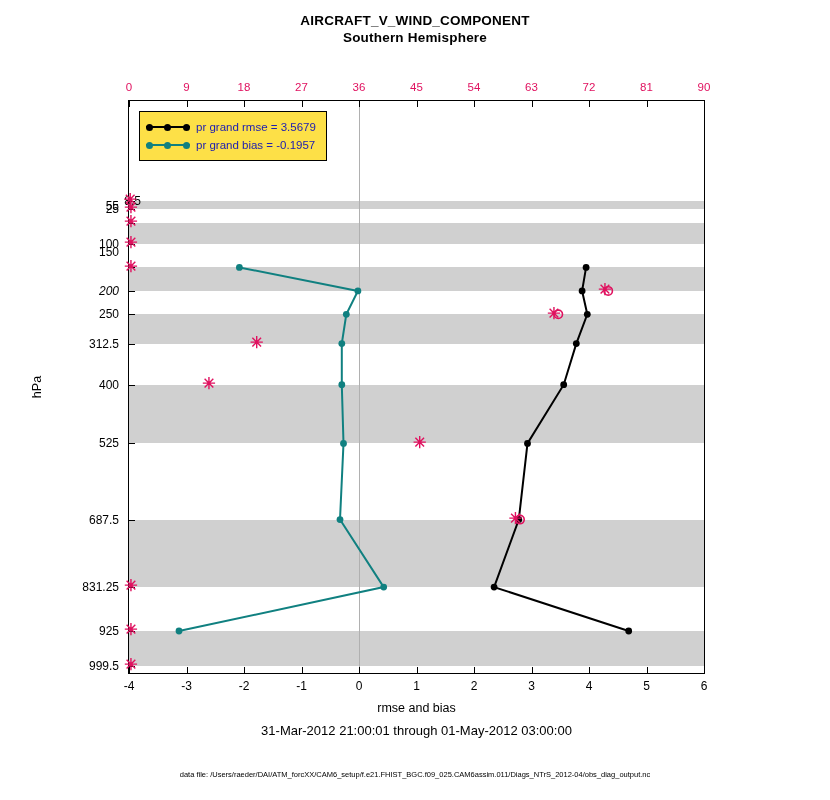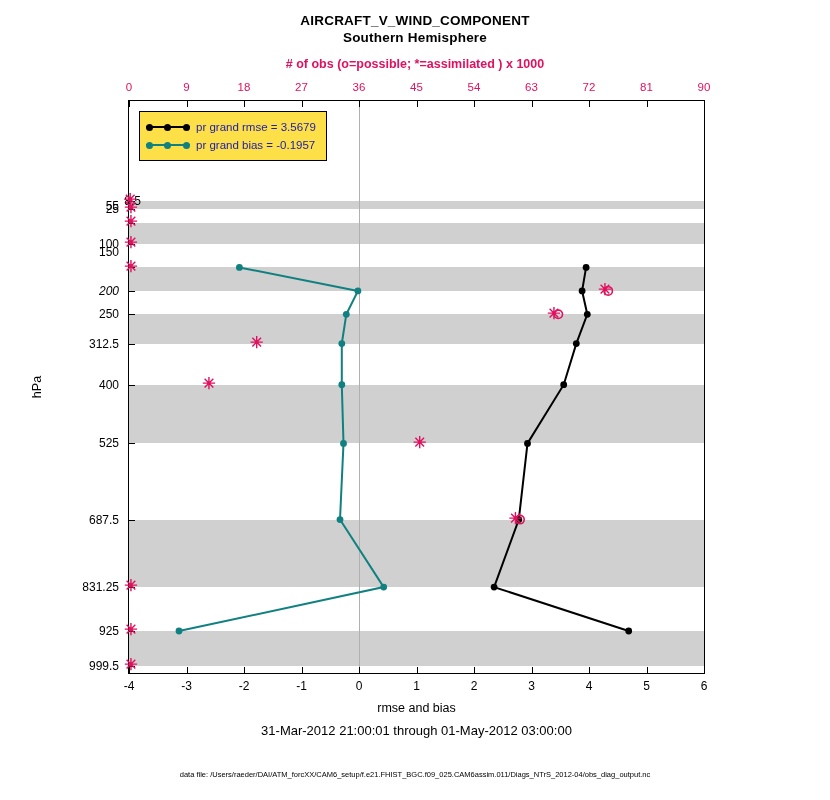--- a/index.html
+++ b/index.html
@@ -187,21 +187,20 @@
 </head>
 <body>
 
 <div id="root">
 
   <div class="title-block">
     <div class="title-line">AIRCRAFT_V_WIND_COMPONENT</div>
     <div class="title-line">Southern Hemisphere</div>
   </div>
 
-  <div class="obs-title"># of obs (o=possible; *=assimilated ) x 1000</div>
 
   <div id="plot">
     <div id="bands">
         <div class="band" style="top: 100px; height: 7.74218px;"></div>
         <div class="band" style="top: 121.819px; height: 21.115px;"></div>
         <div class="band" style="top: 166.395px; height: 23.4612px;"></div>
         <div class="band" style="top: 213.317px; height: 29.3264px;"></div>
         <div class="band" style="top: 283.701px; height: 58.6529px;"></div>
         <div class="band" style="top: 418.602px; height: 67.4508px;"></div>
         <div class="band" style="top: 530.043px; height: 34.9571px;"></div>

